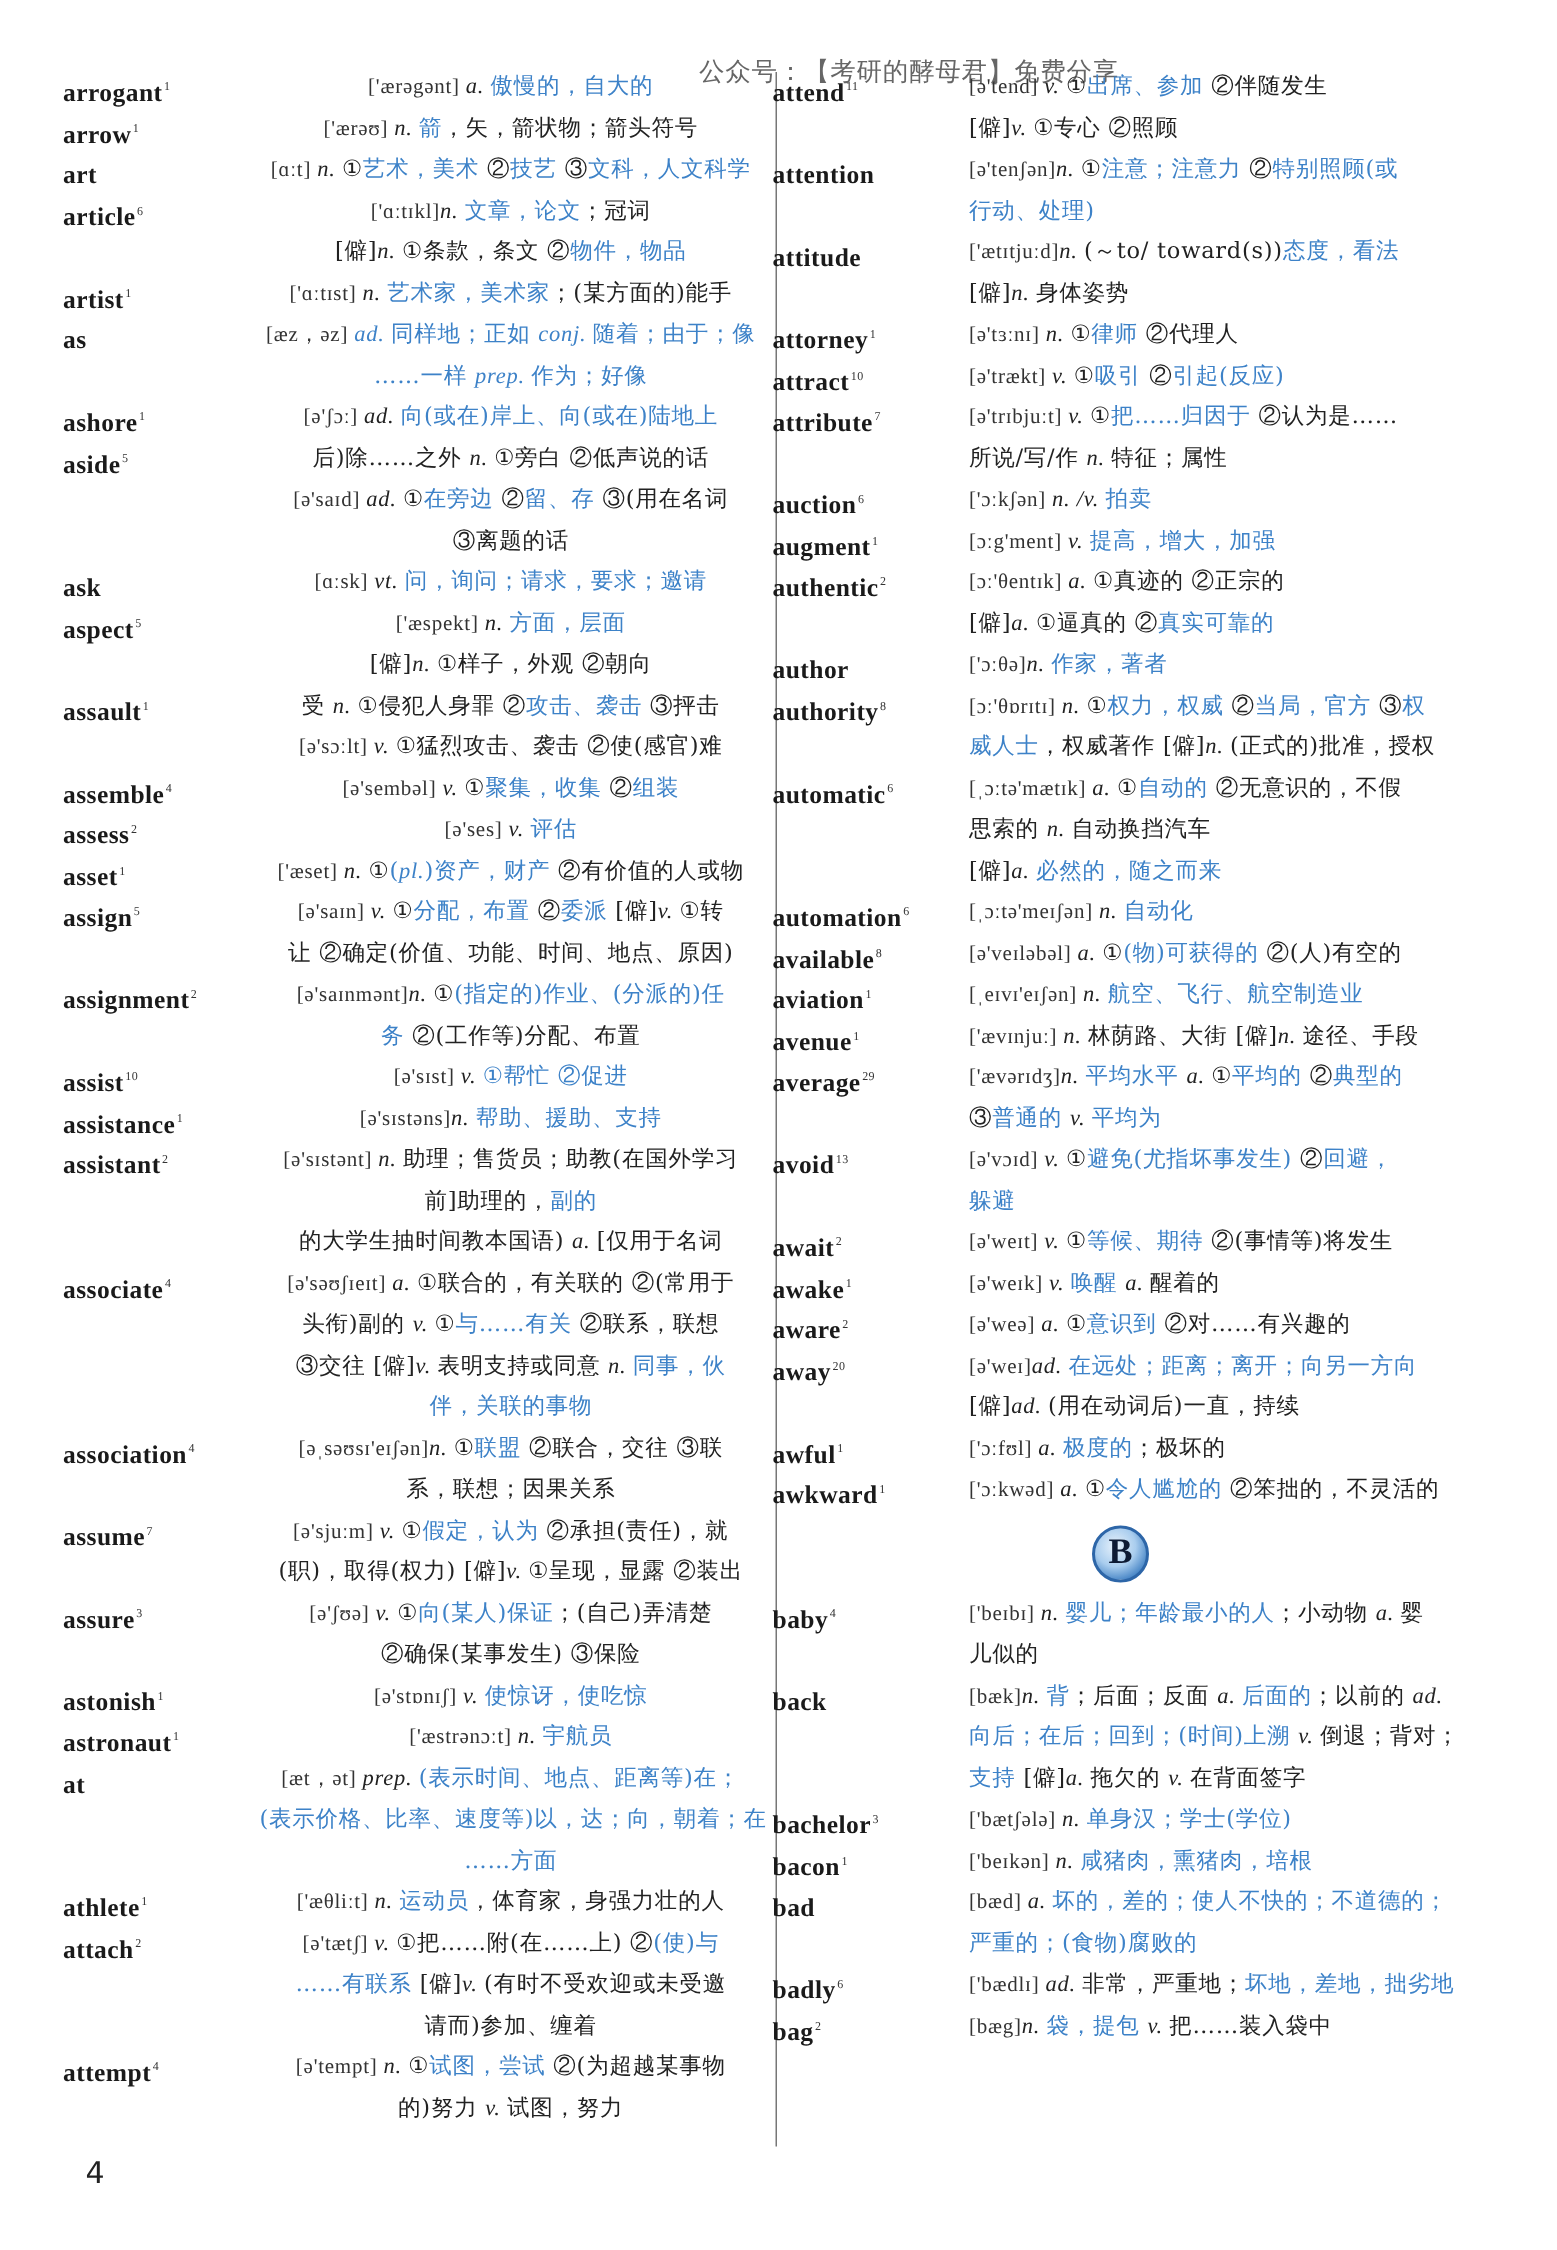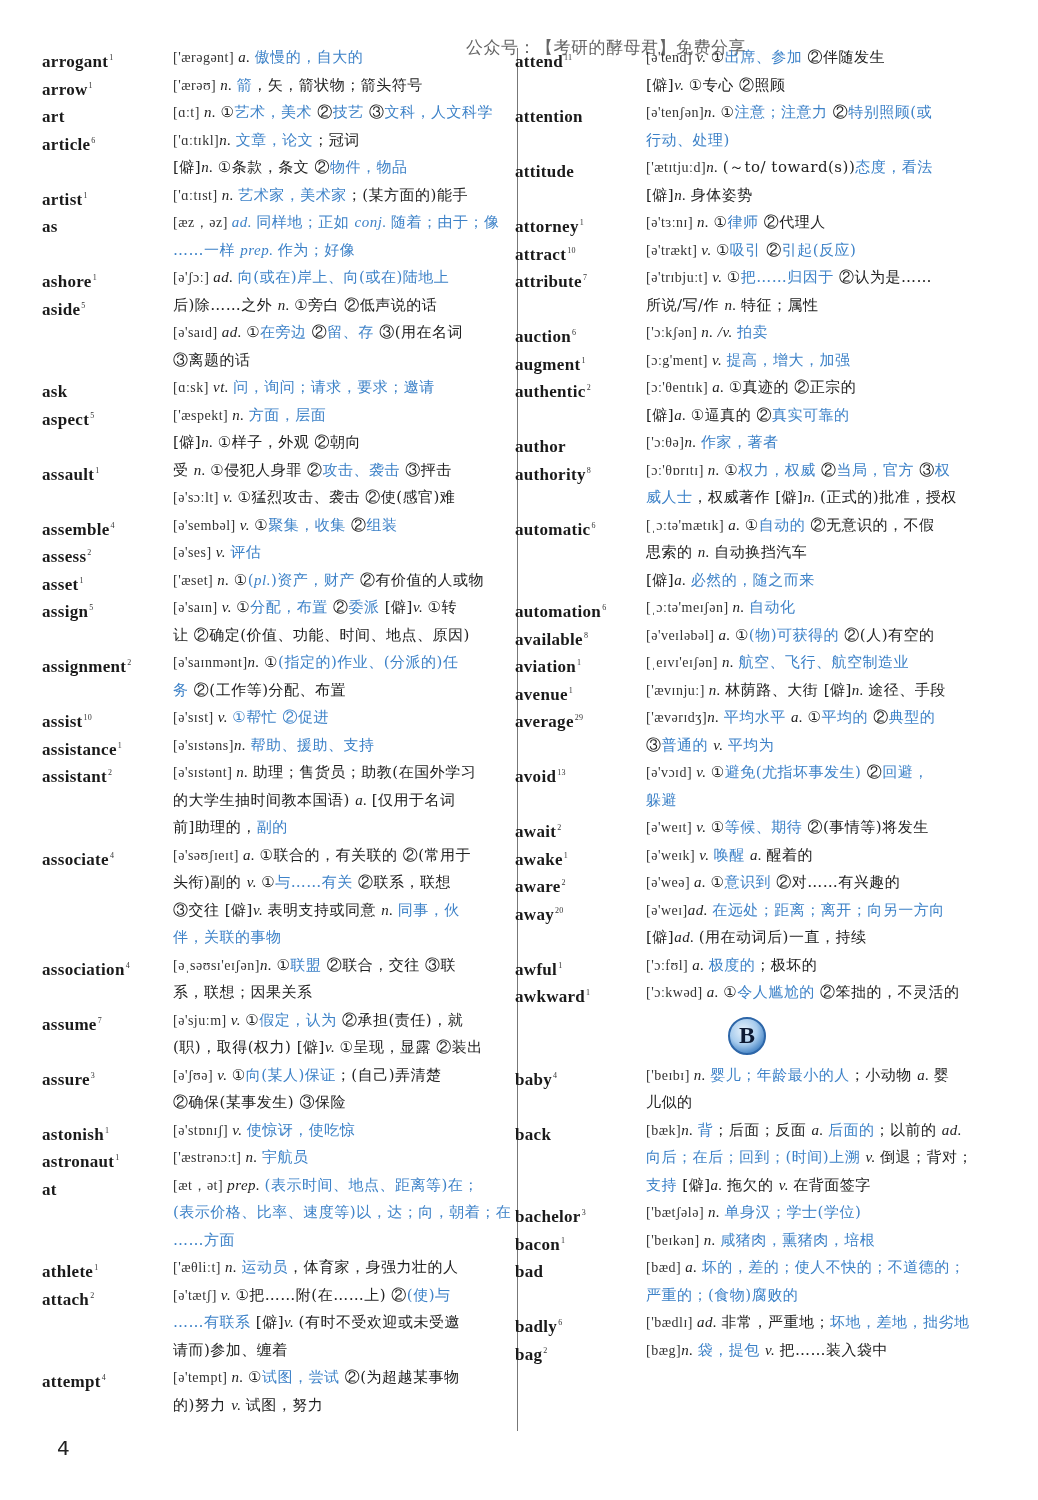--- a/index.html
+++ b/index.html
@@ -1,21 +1,21 @@
 <!DOCTYPE html>
 <html><head>
 <meta charset="utf-8">
 <style>
   html,body{margin:0;padding:0;background:#fff;}
   body{width:1038px;height:1500px;position:relative;overflow:hidden;
        font-family:"DejaVu Serif","Liberation Serif",serif;color:#222;}
   .watermark{position:absolute;left:466px;top:36px;font-family:"DejaVu Sans","Liberation Sans",sans-serif;
        font-size:17px;color:#666;letter-spacing:0.5px;white-space:nowrap;}
   .col{position:absolute;top:44px;}
-  .col.left{left:42px;width:466px;}
+  .col.left{left:42px;width:466px;text-align:center;}
   .col.right{left:515px;width:466px;top:44px;}
   .divider{position:absolute;left:517px;top:48px;width:1px;height:1383px;background:#777;}
   .entry{position:relative;}
   .hw{position:absolute;left:0;top:0;font-family:"Liberation Serif","DejaVu Serif",serif;
       font-weight:bold;font-size:17px;line-height:27.5px;letter-spacing:0.3px;color:#1a1a1a;white-space:nowrap;}
   .hw sup{font-size:8px;font-weight:normal;vertical-align:7px;margin-left:1px;color:#333;}
   .defs{margin-left:131px;}
   .line{height:27.5px;line-height:27.5px;font-size:15px;white-space:nowrap;overflow:visible;
         font-family:"DejaVu Serif","Liberation Serif",serif;letter-spacing:0.5px;}
   .seg.b{color:#3d82c8;}
@@ -150,22 +150,22 @@
     <div class="entry">
     <div class="hw"><span>assistance</span><sup>1</sup></div>
     <div class="defs">
         <div class="line"><span class="seg ph">[ə'sɪstəns]</span><span class="seg k i">n. </span><span class="seg b">帮助、援助、支持</span></div>
       </div>
   </div>
     <div class="entry">
     <div class="hw"><span>assistant</span><sup>2</sup></div>
     <div class="defs">
         <div class="line"><span class="seg ph">[ə'sɪstənt] </span><span class="seg k i">n. </span><span class="seg k">助理；售货员；助教(在国外学习</span></div>
+        <div class="line"><span class="seg k">前]助理的，</span><span class="seg b">副的</span></div>
         <div class="line"><span class="seg k">的大学生抽时间教本国语) </span><span class="seg k i">a. </span><span class="seg k">[仅用于名词</span></div>
-        <div class="line"><span class="seg k">前]助理的，</span><span class="seg b">副的</span></div>
       </div>
   </div>
     <div class="entry">
     <div class="hw"><span>associate</span><sup>4</sup></div>
     <div class="defs">
         <div class="line"><span class="seg ph">[ə'səʊʃɪeɪt] </span><span class="seg k i">a. </span><span class="seg k">①联合的，有关联的 ②(常用于</span></div>
         <div class="line"><span class="seg k">头衔)副的 </span><span class="seg k i">v. </span><span class="seg k">①</span><span class="seg b">与……有关 </span><span class="seg k">②联系，联想</span></div>
         <div class="line"><span class="seg k">③交往 [僻]</span><span class="seg k i">v. </span><span class="seg k">表明支持或同意 </span><span class="seg k i">n. </span><span class="seg b">同事，伙</span></div>
         <div class="line"><span class="seg b">伴，关联的事物</span></div>
       </div>

